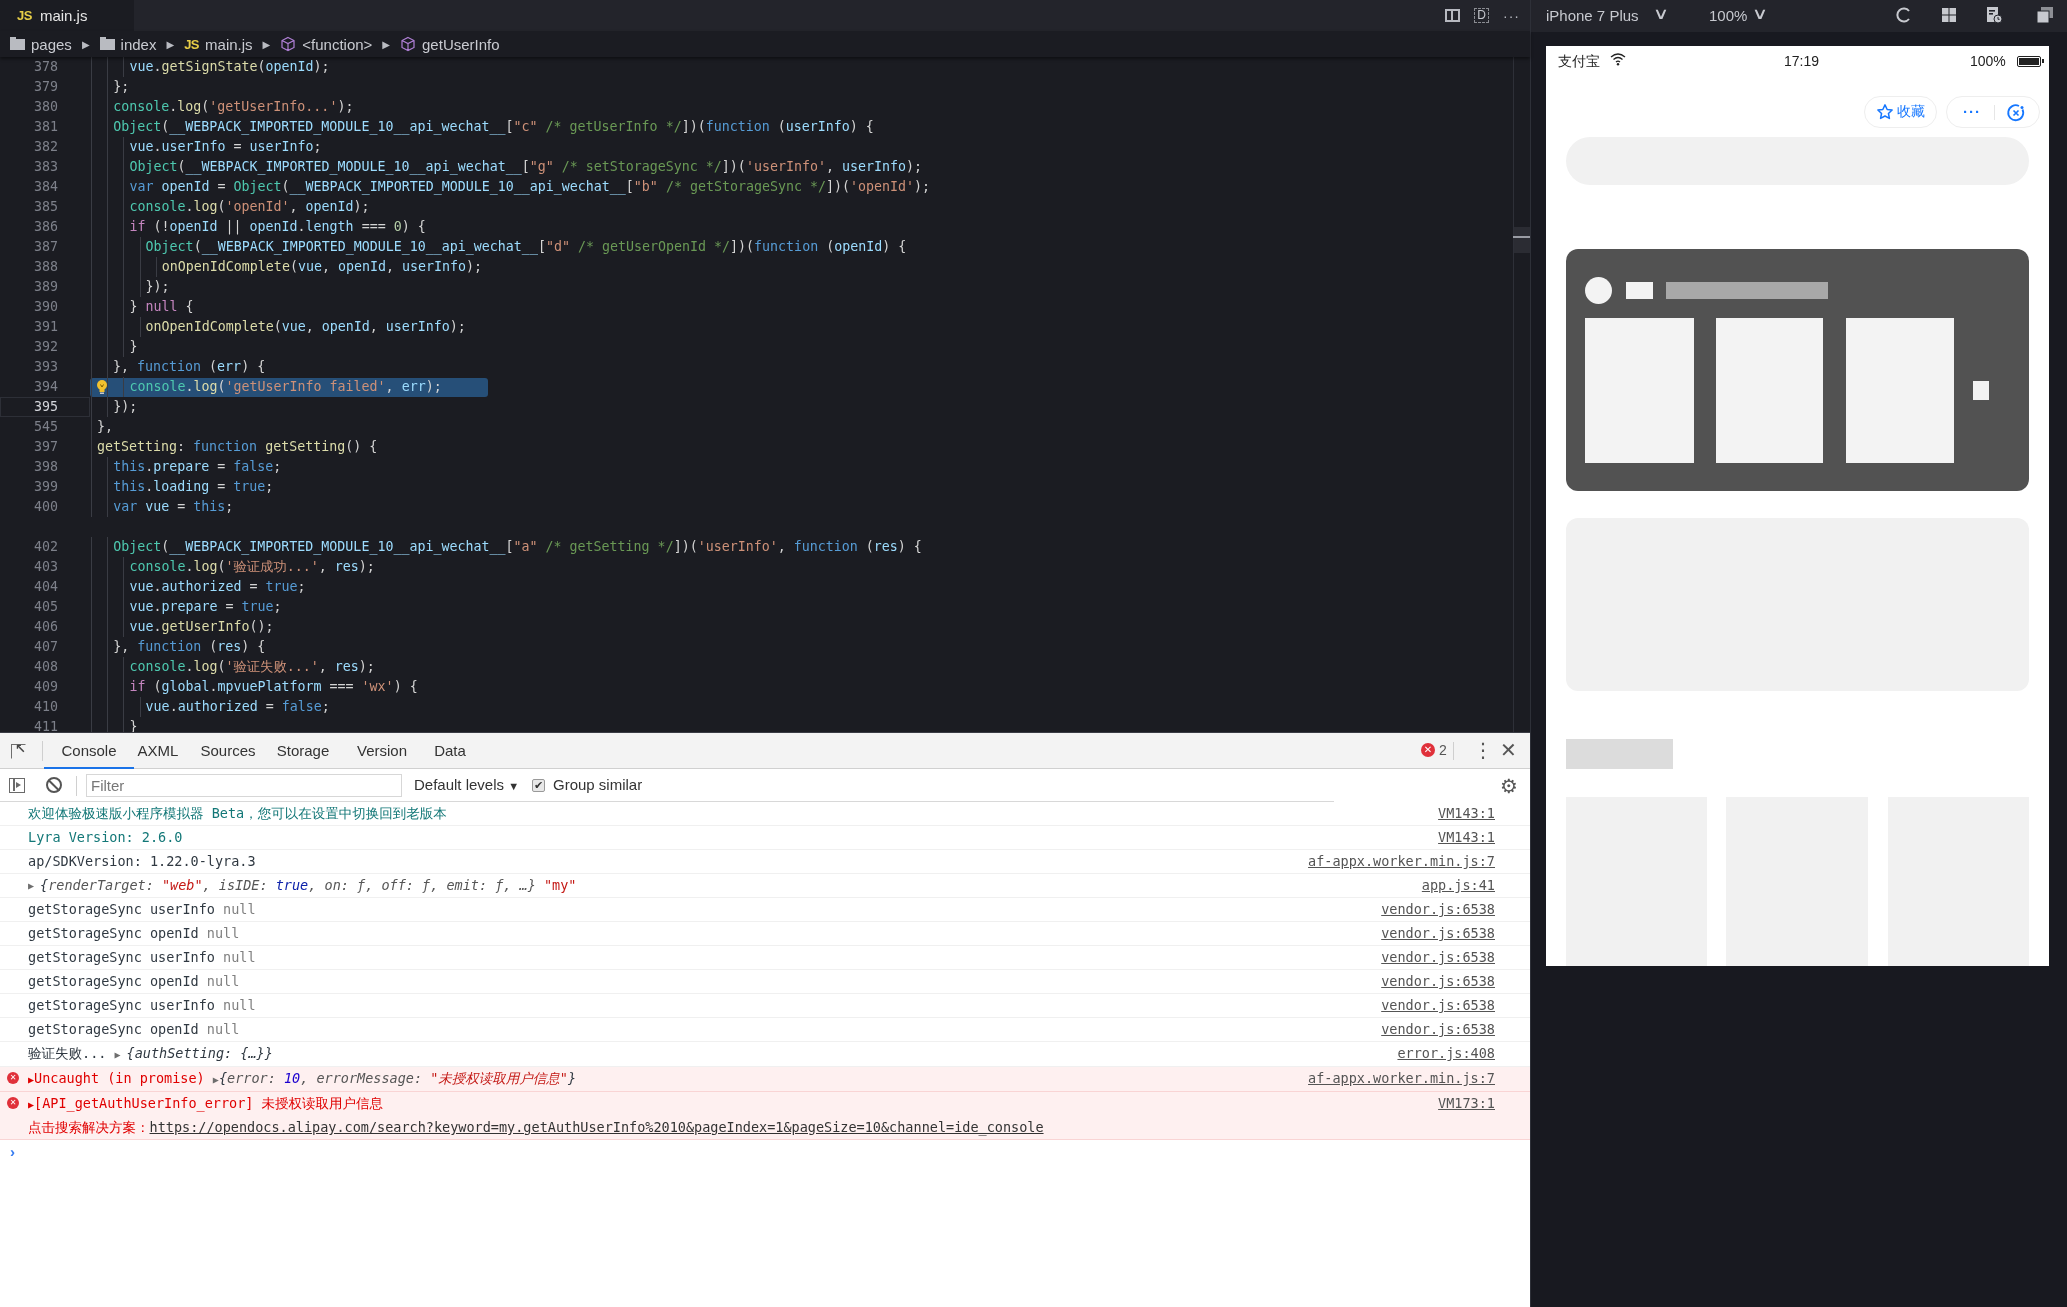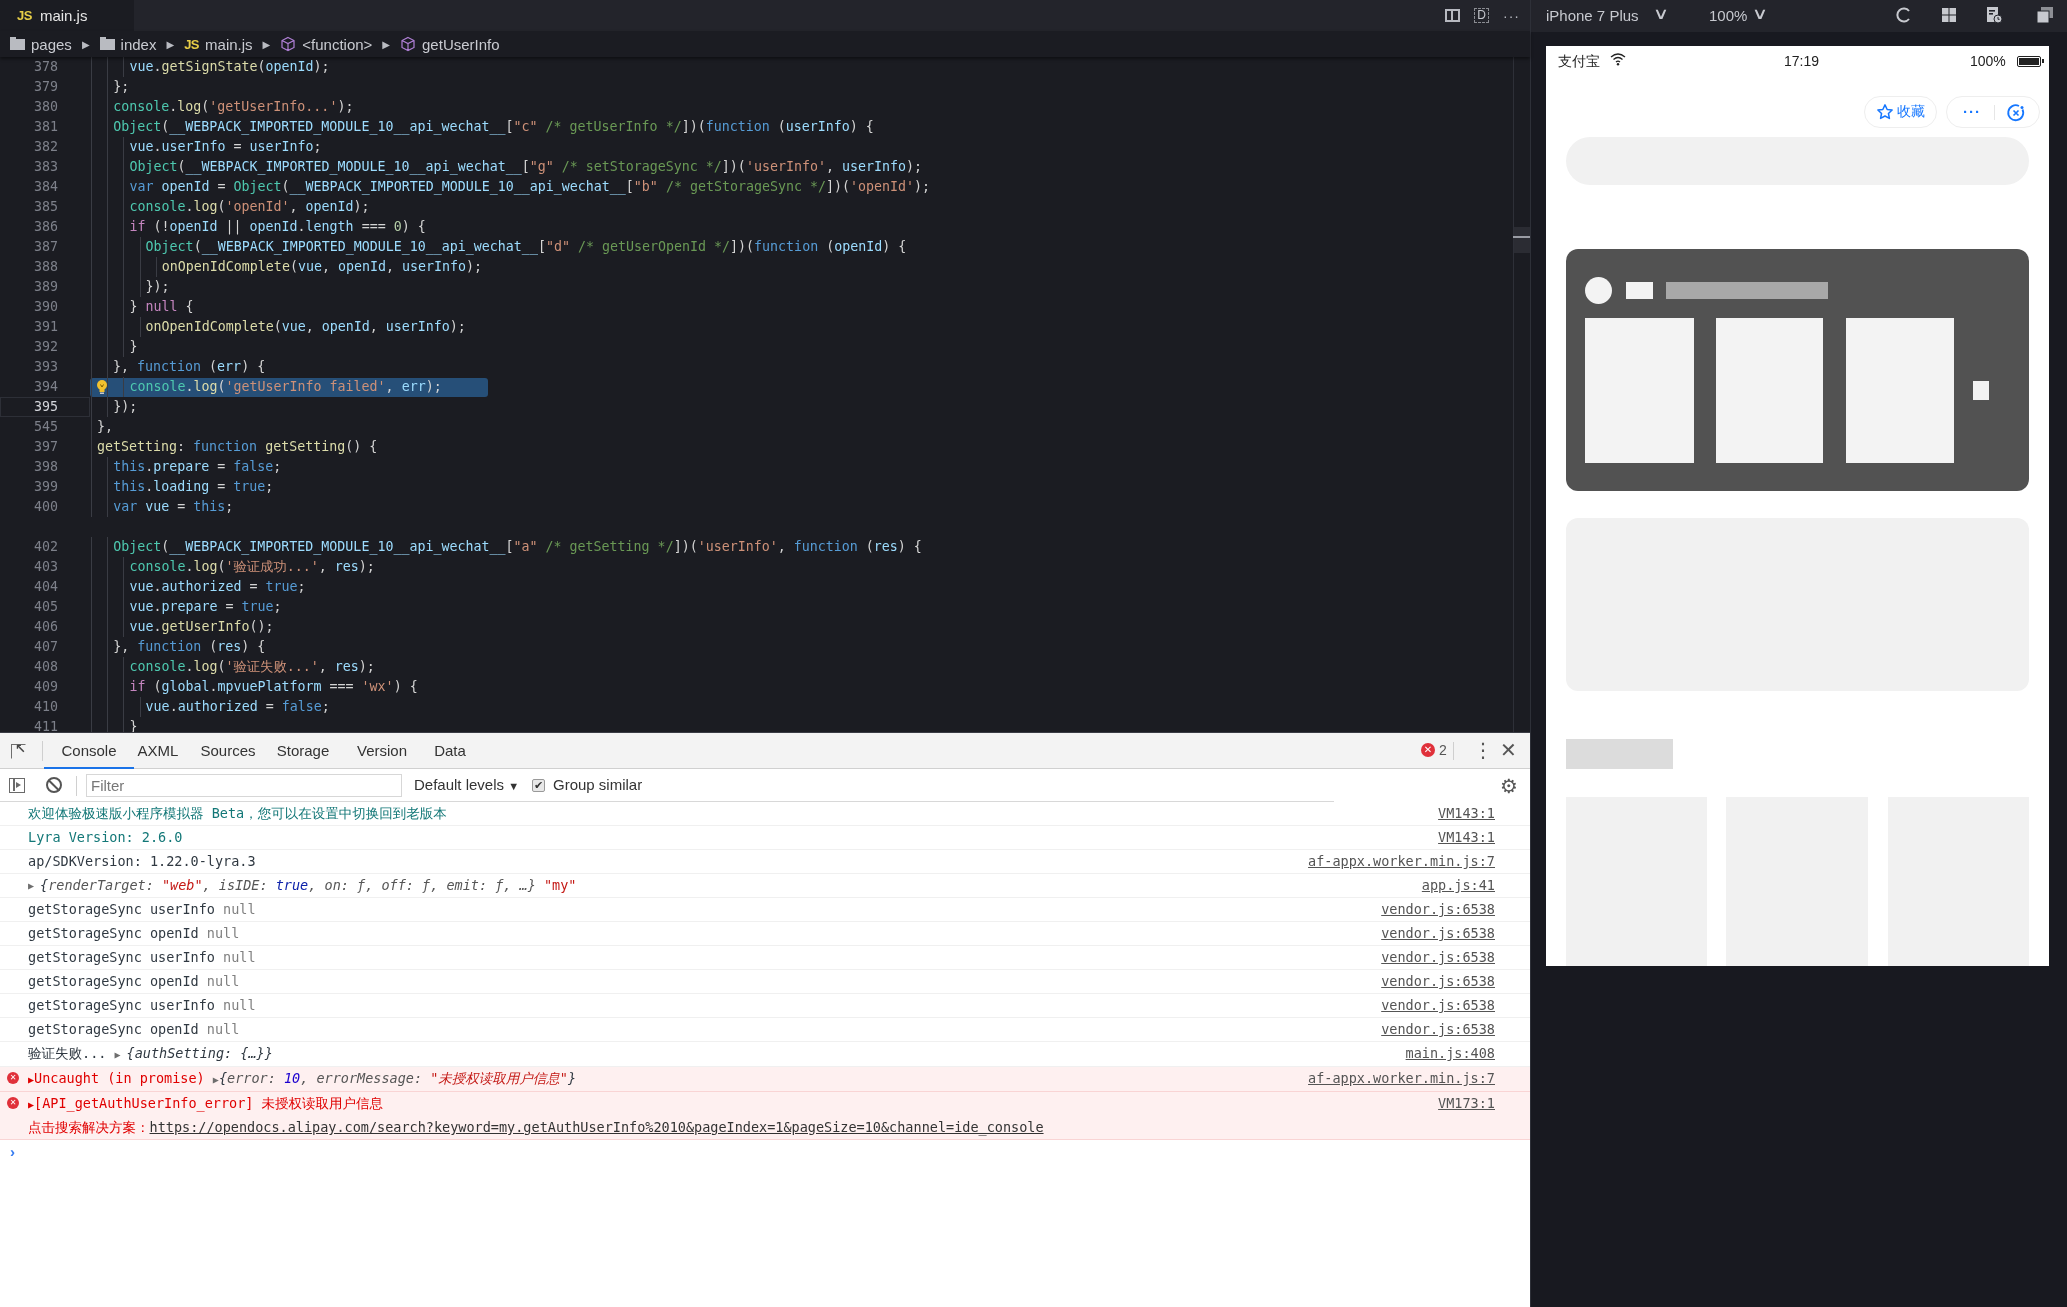--- a/index.html
+++ b/index.html
@@ -244,21 +244,21 @@
       <div class="row teal"><span>欢迎体验极速版小程序模拟器 Beta，您可以在设置中切换回到老版本</span><span class="src-link">VM143:1</span></div>
       <div class="row teal"><span>Lyra Version: 2.6.0</span><span class="src-link">VM143:1</span></div>
       <div class="row"><span>ap/SDKVersion: 1.22.0-lyra.3</span><span class="src-link">af-appx.worker.min.js:7</span></div>
       <div class="row" style="padding-left: 28px;"><span class="tri" style="position: absolute; left: 28px;">▶</span><span class="obj" style="margin-left: 12px;"><span>{</span><span class="o-key">renderTarget: </span><span class="o-str">"web"</span><span class="o-key">, isIDE: </span><span class="o-bool">true</span><span class="o-key">, on: ƒ, off: ƒ, emit: ƒ, …}</span><span> </span><span class="o-str" style="font-style: normal;">"my"</span></span><span class="src-link">app.js:41</span></div>
       <div class="row"><span>getStorageSync userInfo</span> <span class="null">null</span><span class="src-link">vendor.js:6538</span></div>
       <div class="row"><span>getStorageSync openId</span> <span class="null">null</span><span class="src-link">vendor.js:6538</span></div>
       <div class="row"><span>getStorageSync userInfo</span> <span class="null">null</span><span class="src-link">vendor.js:6538</span></div>
       <div class="row"><span>getStorageSync openId</span> <span class="null">null</span><span class="src-link">vendor.js:6538</span></div>
       <div class="row"><span>getStorageSync userInfo</span> <span class="null">null</span><span class="src-link">vendor.js:6538</span></div>
       <div class="row"><span>getStorageSync openId</span> <span class="null">null</span><span class="src-link">vendor.js:6538</span></div>
-      <div class="row"><span>验证失败... </span><span class="tri">▶ </span><span class="obj">{authSetting: {…}}</span><span class="src-link">main.js:408</span></div>
+      <div class="row"><span>验证失败... </span><span class="tri">▶ </span><span class="obj">{authSetting: {…}}</span><span class="src-link">error.js:408</span></div>
       <div class="row error"><span class="err-icon">✕</span><span class="tri" style="color: rgb(224, 0, 0);">▶</span><span>Uncaught (in promise) </span><span class="tri">▶</span><span class="obj">{<span class="o-key">error: </span><span class="o-num">10</span><span class="o-key">, errorMessage: </span><span class="o-str">"未授权读取用户信息"</span>}</span><span class="src-link">af-appx.worker.min.js:7</span></div>
       <div class="row error"><span class="err-icon">✕</span><span class="tri" style="color: rgb(224, 0, 0);">▶</span><span>[API_getAuthUserInfo_error] 未授权读取用户信息</span><br><span>点击搜索解决方案：</span><span class="url">https://opendocs.alipay.com/search?keyword=my.getAuthUserInfo%2010&amp;pageIndex=1&amp;pageSize=10&amp;channel=ide_console</span><span class="src-link">VM173:1</span></div>
       <div class="prompt">›</div>
     </div>
 </div>
 
 <div id="simulator">
   <div class="sim-toolbar">
     <span class="sim-device">iPhone 7 Plus</span>
     <span class="sim-chev" style="left:124px">∨</span>

